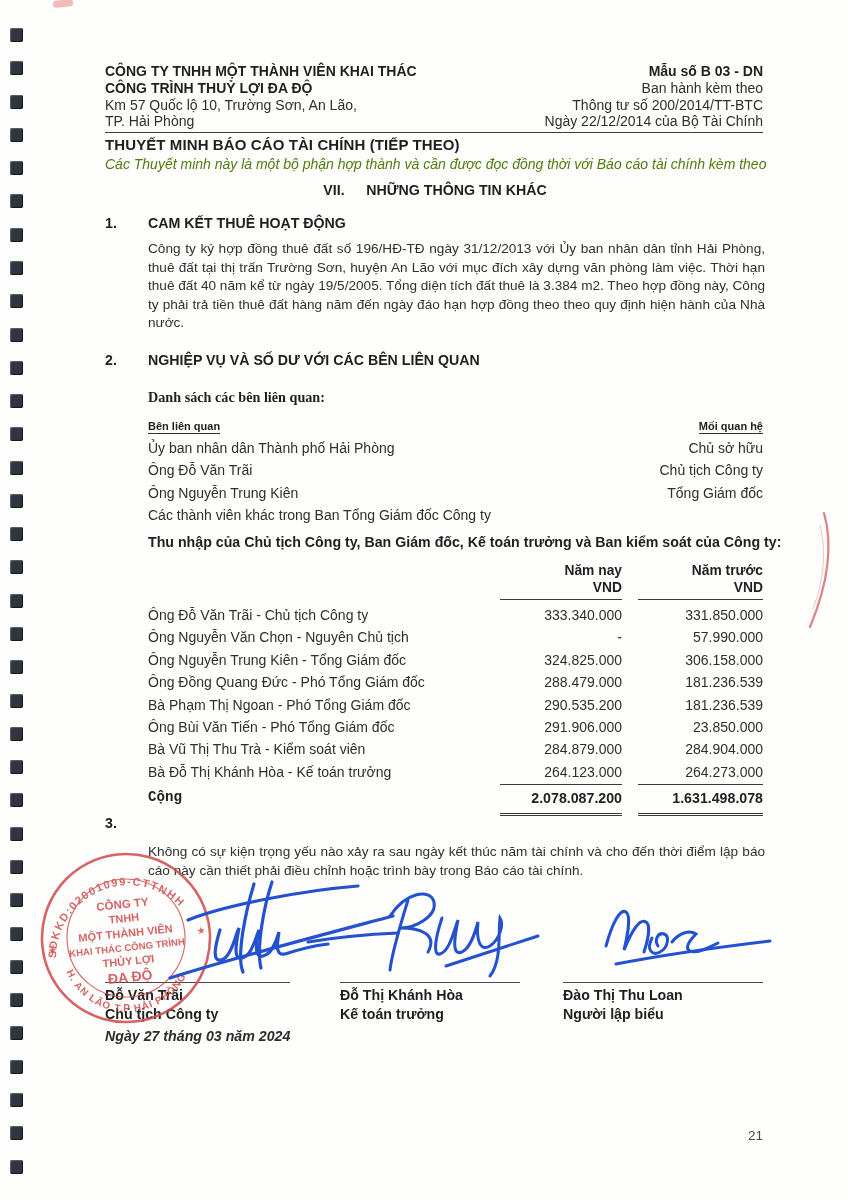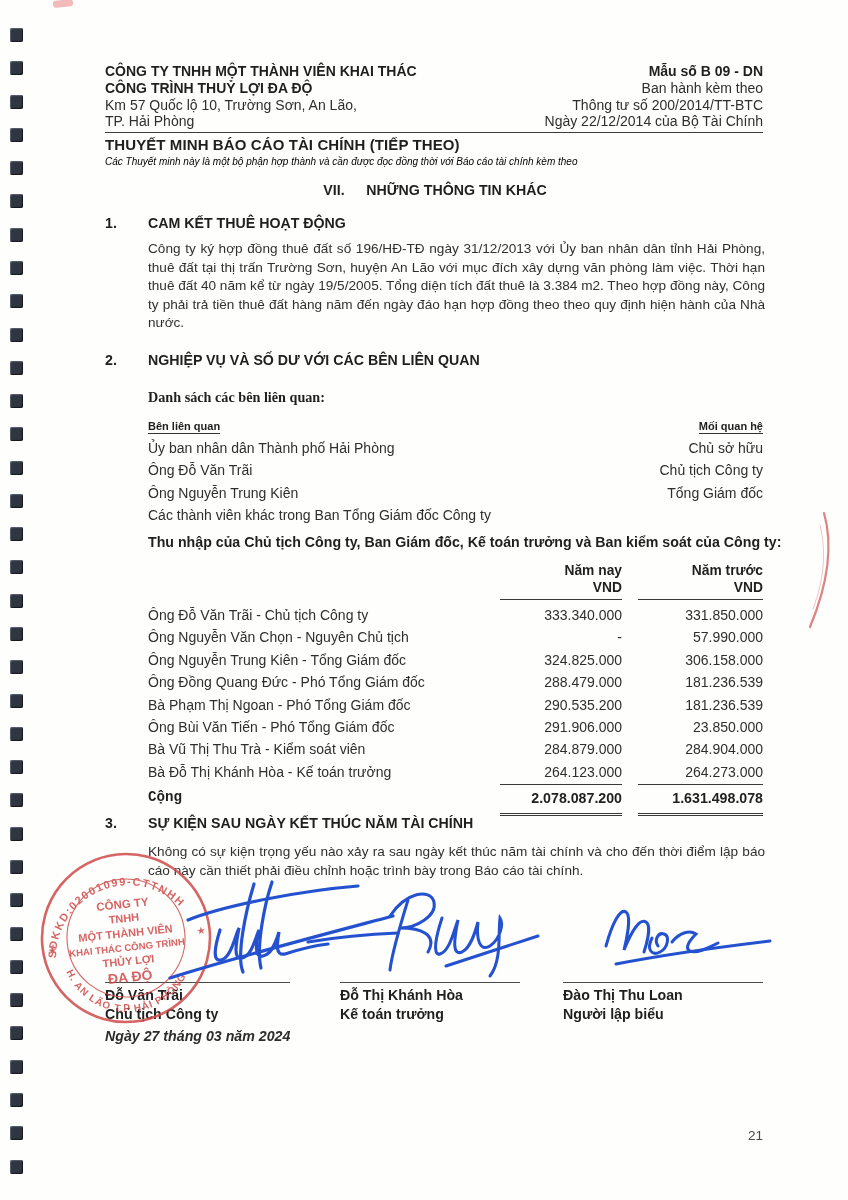--- a/index.html
+++ b/index.html
@@ -16,21 +16,21 @@
   }
   .abs{position:absolute;}
   .bold{font-weight:bold;color:var(--ink-bold);}
   .italic{font-style:italic;}
   .right{text-align:right;}
   .hole{position:absolute;left:10px;width:13px;height:14px;background:#30363f;border-radius:2px;
         box-shadow:inset 1px 1px 1px rgba(120,130,150,.55), inset -1px -1px 1px rgba(0,0,0,.6);}
   .hdr-line{font-size:14px;line-height:16.8px;}
   .hdr-rule{border-top:1.6px solid #3c3c3c;height:0;}
   .doc-title{font-size:15px;letter-spacing:.1px;}
-  .doc-note{font-size:10px;color:#000000;}
+  .doc-note{font-size:14px;color:#4d7c0f;}
   .sec{display:flex;font-size:14.2px;}
   .sec .num{width:43px;flex:none;}
   .para{font-size:13.6px;line-height:18.6px;text-align:justify;color:#303030;}
   .rp-head{display:flex;line-height:22px;font-size:11px;}
   .rp-head .u{border-bottom:1.4px solid #333;padding-bottom:1px;}
   .rp-row{display:flex;line-height:22.4px;font-size:14px;align-items:center;}
   .grow{flex:1 1 auto;min-width:0;}
   .c1{width:122px;flex:none;text-align:right;}
   .gap{width:16px;flex:none;}
   .c2{width:125px;flex:none;text-align:right;}
@@ -91,21 +91,21 @@
     </div>
   <div class="speck"></div>
 
   <div class="abs" style="left:105px;top:63px;width:370px;">
     <div class="hdr-line bold">CÔNG TY TNHH MỘT THÀNH VIÊN KHAI THÁC</div>
     <div class="hdr-line bold">CÔNG TRÌNH THUỶ LỢI ĐA ĐỘ</div>
     <div class="hdr-line">Km 57 Quốc lộ 10, Trường Sơn, An Lão,</div>
     <div class="hdr-line">TP. Hải Phòng</div>
   </div>
   <div class="abs right" style="right:85px;top:63px;width:330px;">
-    <div class="hdr-line bold">Mẫu số B 09 - DN</div>
+    <div class="hdr-line bold">Mẫu số B 03 - DN</div>
     <div class="hdr-line">Ban hành kèm theo</div>
     <div class="hdr-line">Thông tư số 200/2014/TT-BTC</div>
     <div class="hdr-line">Ngày 22/12/2014 của Bộ Tài Chính</div>
   </div>
   <div class="abs hdr-rule" style="left:105px;right:85px;top:132px;"></div>
 
   <div class="abs doc-title bold" style="left:105px;top:136px;">THUYẾT MINH BÁO CÁO TÀI CHÍNH (TIẾP THEO)</div>
   <div class="abs doc-note italic" style="left:105px;top:156px;">Các Thuyết minh này là một bộ phận hợp thành và cần được đọc đồng thời với Báo cáo tài chính kèm theo</div>
 
   <div class="abs sec" style="left:105px;top:182px;width:660px;justify-content:center;">
@@ -215,21 +215,20 @@
     <div class="irow total" style="margin-top:1px;">
       <span class="grow">Cộng</span>
       <span class="c1">2.078.087.200</span>
         <span class="gap"></span>
       <span class="c2">1.631.498.078</span>
     </div>
   </div>
 
   <div class="abs sec" style="left:105px;top:815px;width:660px;">
     <span class="num bold">3.</span>
-    <span class="bold">SỰ KIỆN SAU NGÀY KẾT THÚC NĂM TÀI CHÍNH</span>
   </div>
   <div class="abs para" style="left:148px;top:843px;width:617px;">Không có sự kiện trọng yếu nào xảy ra sau ngày kết thúc năm tài chính và cho đến thời điểm lập báo cáo này cần thiết phải điều chỉnh hoặc trình bày trong Báo cáo tài chính.</div>
 
   <div class="abs" style="left:38px;top:850px;z-index:2;">
     <svg width="176" height="176" viewBox="0 0 176 176" style="opacity:.85;">
       <g stroke="var(--stamp-red)" fill="none" transform="rotate(-6 88 88)">
         <circle cx="88" cy="88" r="84" stroke-width="2.6"></circle>
         <circle cx="88" cy="88" r="59" stroke-width="1.1"></circle>
         <path id="arcTop" d="M 16,110 A 72,72 0 1 1 161,106" stroke="none"></path>
         <path id="arcBot" d="M 23,106 A 66,66 0 0 0 154,102" stroke="none"></path>

